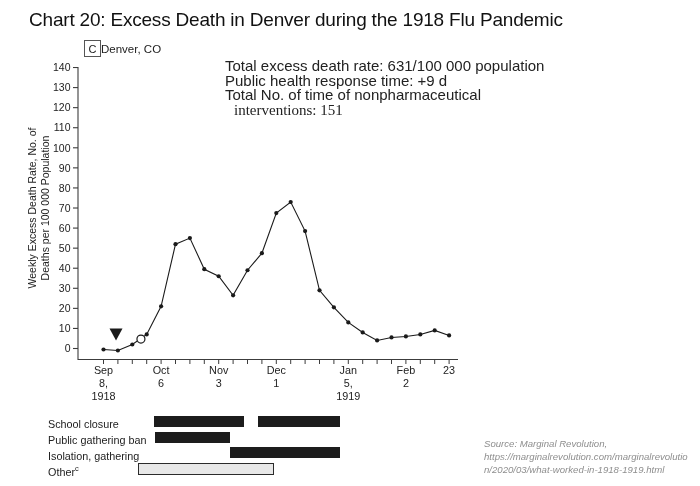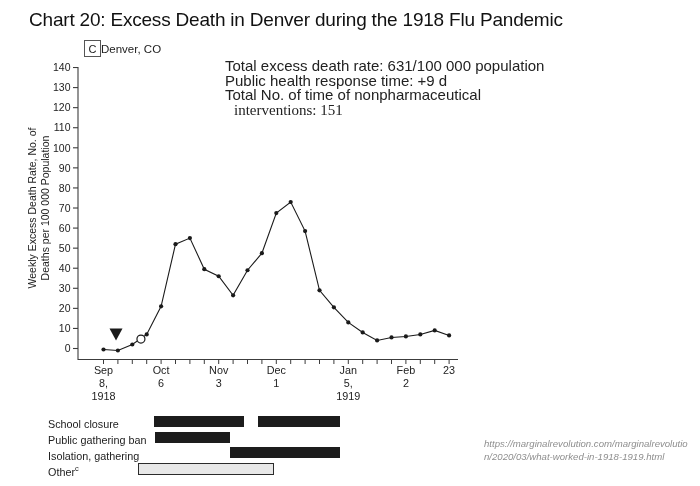--- a/index.html
+++ b/index.html
@@ -161,17 +161,18 @@
     <div id="iv-bars">
         <div class="iv-bar solid" style="left: 154.332px; width: 89.424px; top: 415.5px;"></div>
         <div class="iv-bar solid" style="left: 257.724px; width: 82.224px; top: 415.5px;"></div>
         <div class="iv-bar solid" style="left: 155.052px; width: 74.88px; top: 431.5px;"></div>
         <div class="iv-bar solid" style="left: 229.932px; width: 110.016px; top: 447px;"></div>
         <div class="iv-bar outline" style="left: 138.348px; width: 133.344px; top: 463px;"></div>
       </div>
   </div>
 
   <div id="source">
+    <div>Source: Marginal Revolution,</div>
     <div>https://marginalrevolution.com/marginalrevolutio</div>
     <div>n/2020/03/what-worked-in-1918-1919.html</div>
   </div>
 
 </div>
 
 </body></html>

